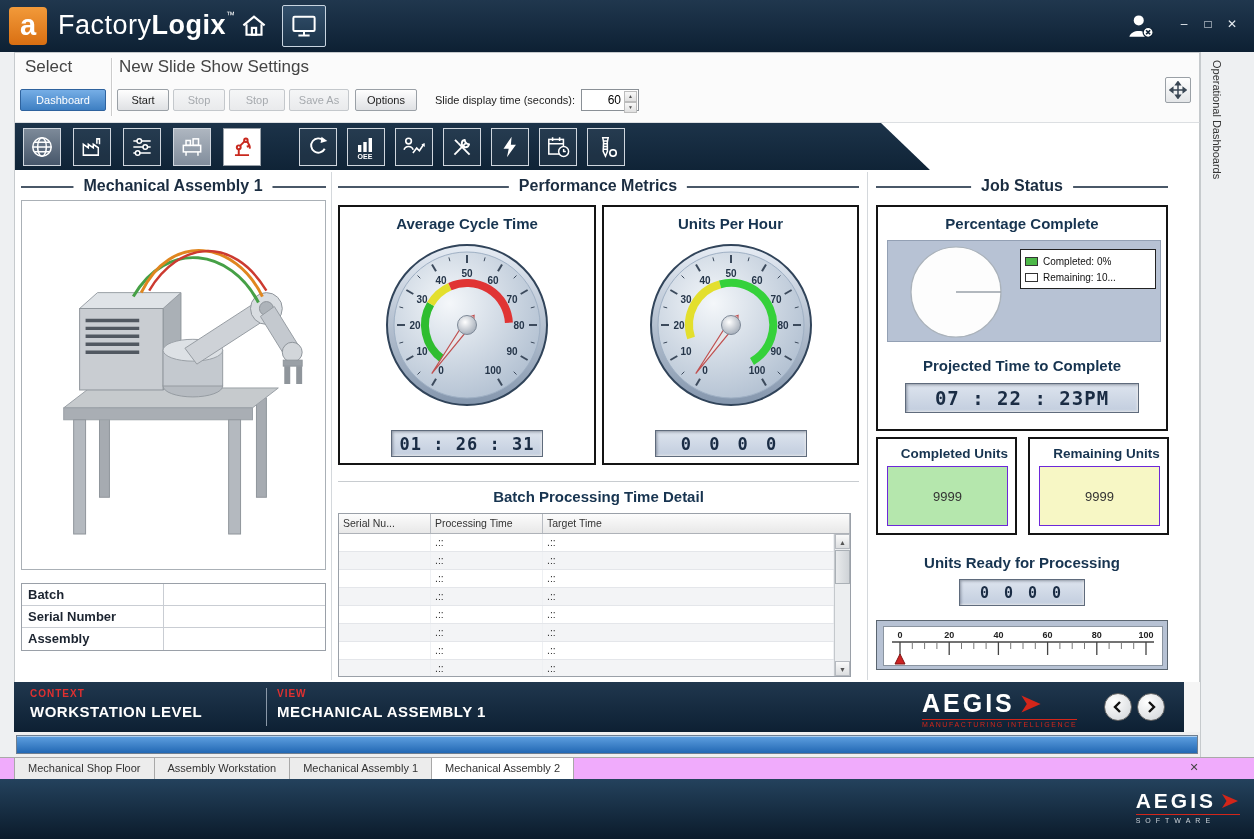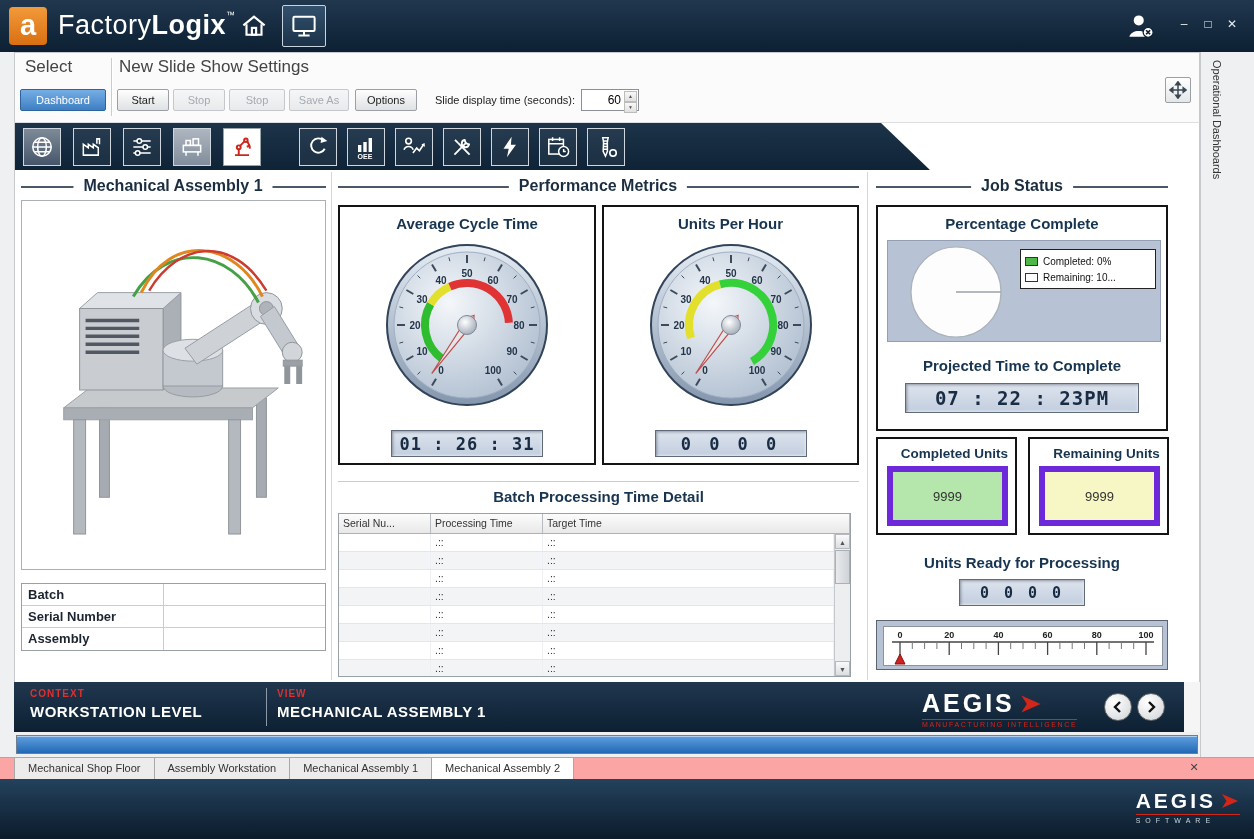--- a/index.html
+++ b/index.html
@@ -102,21 +102,21 @@
   .sb-up{top:0;} .sb-down{bottom:0;}
   .sb-thumb{position:absolute;left:0;top:16px;width:15px;height:34px;
             background:linear-gradient(90deg,#e8eaec,#cfd3d7);border:1px solid #aab0b6;}
 
   .pct-box{position:absolute;left:9px;top:33px;width:274px;height:102px;background:#b7c2d4;border:1px solid #93a0b4;}
   .legend{position:absolute;left:132px;top:8px;width:136px;height:40px;background:#fff;border:1px solid #222;
           padding:3px 4px;font-size:10px;color:#111;}
   .legend-row{display:flex;align-items:center;height:16px;}
   .sw{width:13px;height:9px;border:1px solid #333;margin-right:5px;flex:0 0 13px;}
   .sw-green{background:#4db848;} .sw-white{background:#fff;}
-  .value-box{position:absolute;left:9px;top:27px;width:121px;height:60px;border:6px solid #6d28d9;
+  .value-box{position:absolute;left:9px;top:27px;width:121px;height:60px;border:1px solid #6d28d9;
              display:flex;align-items:center;justify-content:center;font-size:13px;color:#333;}
   .green-box{background:#b5e7ad;} .yellow-box{background:#f7f7c5;}
   .units-title{position:absolute;left:861px;top:384px;width:292px;text-align:center;
                font-size:15px;font-weight:bold;color:#173450;}
   .lin-gauge{position:absolute;left:861px;top:450px;width:292px;height:50px;background:#b7c2d4;border:1px solid #5a6570;}
   .lin-inner{position:absolute;left:6px;top:5px;width:280px;height:40px;background:#fff;border:1px solid #8a94a0;}
 
   
   .context-row{position:absolute;left:14px;top:682px;width:1186px;height:50px;background:#f5f5f5;}
   .context-bar{position:absolute;left:0;top:0;width:1170px;height:50px;background:linear-gradient(#20374e,#0d2033);}
@@ -128,21 +128,21 @@
   .brand-name{font-size:25px;font-weight:bold;color:#fff;letter-spacing:3px;}
   .brand-tag{font-size:7px;color:#d3261a;letter-spacing:1.6px;border-top:1px solid #d3261a;padding-top:1px;margin-top:1px;}
   .nav-btn{position:absolute;top:11px;width:28px;height:28px;border-radius:50%;
            background:radial-gradient(circle at 35% 30%,#ffffff,#cfd3d7);border:1px solid #666;
            display:flex;align-items:center;justify-content:center;}
 
   
   .progress-row{position:absolute;left:14px;top:732px;width:1186px;height:25px;background:#f0f0f0;}
   .progress-bar{position:absolute;left:2px;top:3px;width:1182px;height:19px;border:1px solid #6e7e90;
                 background:linear-gradient(#5fa0e0,#2268b4);box-shadow:inset 0 1px 0 rgba(255,255,255,.5);}
-  .tabstrip{position:absolute;left:0;top:757px;width:1254px;height:22px;background:#fca5a5;border-top:1px solid #a9a9a9;}
+  .tabstrip{position:absolute;left:0;top:757px;width:1254px;height:22px;background:#f0abfc;border-top:1px solid #a9a9a9;}
   .tabs{position:absolute;left:14px;top:0;white-space:nowrap;}
   .tab{display:inline-block;height:22px;line-height:21px;padding:0 13px;font-size:11px;color:#333;
        background:#ececec;border:1px solid #a8a8a8;border-top:none;margin-right:-1px;}
   .tab.active{background:#fff;}
   .tab-close{position:absolute;left:1186px;top:3px;font-size:11px;color:#444;width:16px;text-align:center;}
   .footer{position:absolute;left:0;top:779px;width:1254px;height:60px;background:linear-gradient(#24425d,#0b1b2b);}
   .footer-brand{position:absolute;right:14px;top:10px;text-align:left;}
   .fb-name{font-size:21px;font-weight:bold;color:#fff;letter-spacing:3px;}
   .fb-tag{font-size:7px;color:#cdd4da;letter-spacing:5px;border-top:1px solid #d3261a;padding-top:2px;margin-top:1px;}
 </style>

